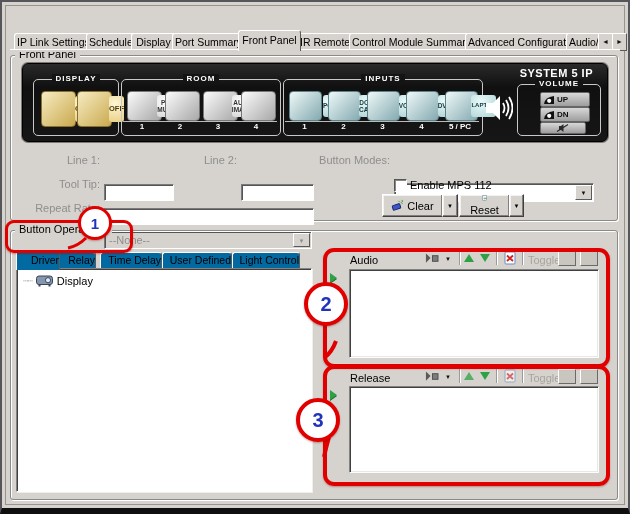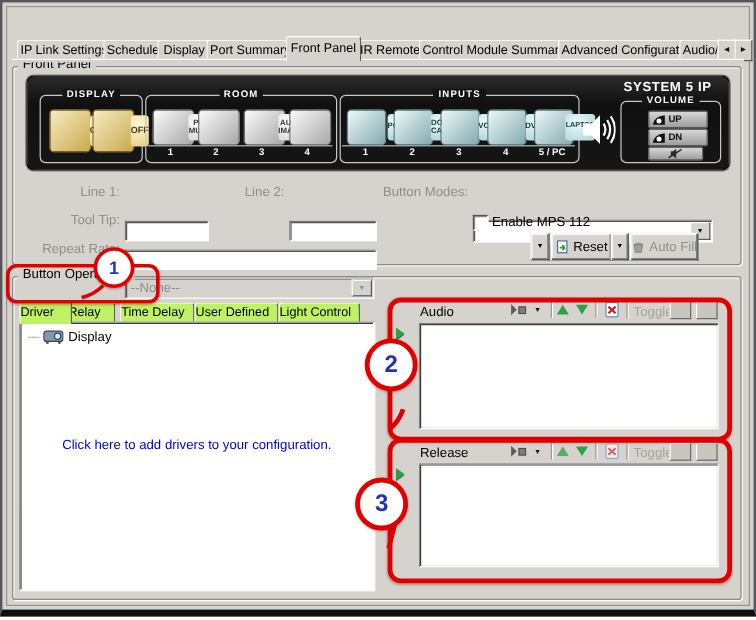--- a/index.html
+++ b/index.html
@@ -44,22 +44,22 @@
   .field.disabled{background:#d6d3ce;}
   .combo-arrow{position:absolute;right:1px;top:1px;bottom:1px;width:15px;background:#d6d3ce;
       border:1px solid;border-color:#fff #5a5a5a #5a5a5a #fff;font-size:6px;color:#111;text-align:center;line-height:14px;}
   .combo-arrow.disabled{color:#8e8e8e;}
   .label-r{position:absolute;text-align:right;font-size:11px;color:#8e8e8e;white-space:nowrap;}
   .pushbtn{position:absolute;background:#d6d3ce;border:1px solid;border-color:#fff #404040 #404040 #fff;
       box-shadow:inset -1px -1px 0 #808080, inset 1px 1px 0 #f4f2ee;display:flex;align-items:center;justify-content:center;gap:3px;font-size:11px;}
   .pushbtn.disabled{color:#8e8e8e;}
   .checkbox{position:absolute;width:11px;height:11px;background:#fff;border:1px solid #555;border-right-color:#fff;border-bottom-color:#fff;box-shadow:inset 1px 1px 0 #888;}
   
-  .tab2{position:absolute;top:250px;height:16px;background:#bef264;border:1px solid #5a5a5a;border-left-color:#fff;border-top-color:#fff;
-      border-bottom:none;border-radius:3px 3px 0 0;font-size:10.5px;line-height:15px;text-align:left;overflow:hidden;}
+  .tab2{position:absolute;top:250px;height:16px;background:#0369a1;border:1px solid #5a5a5a;border-left-color:#fff;border-top-color:#fff;
+      border-bottom:none;border-radius:3px 3px 0 0;font-size:10.5px;line-height:15px;text-align:right;overflow:hidden;}
   .tab2.active{top:248px;height:19px;line-height:18px;z-index:5;}
   
   .sunken{position:absolute;background:#fff;border:1px solid #828282;border-right-color:#fff;border-bottom-color:#fff;
       box-shadow:inset 1px 1px 0 #404040, 1px 1px 0 #f0efec;}
   .listbox{position:absolute;background:#fff;border:1px solid #828282;border-right-color:#fdfdfd;border-bottom-color:#fdfdfd;
       box-shadow:inset 1px 1px 0 #404040, inset -1px -1px 0 #e8e8e8;border-radius:1px;}
   .treenode{display:flex;align-items:center;gap:4px;font-size:11px;padding:5px 0 0 6px;color:#000;}
   .treedash{color:#9a9a9a;font-size:9px;letter-spacing:-1px;}
   .hint{position:absolute;left:0;right:0;text-align:center;font-size:11px;color:#0000d8;}
   
@@ -226,40 +226,40 @@
   <div class="field" style="left:102px;top:174px;width:208px;height:15px;"><span class="txt"></span></div>
   <div class="checkbox" style="left:392px;top:177px;"></div>
   <div class="txt abs" style="left:408px;top:177px;">Enable MPS 112</div>
 
   <div class="label-r" style="left:30px;top:200px;width:68px;">Repeat Rate:</div>
   <div class="field disabled" style="left:102px;top:197px;width:206px;height:16px;">
     <span class="txt dimtxt" style="position:absolute;left:4px;top:2px;">--None--</span>
     <div class="combo-arrow disabled"><span>▼</span></div>
   </div>
 
+  <div class="pushbtn" style="left:380px;top:192px;width:59px;height:21px;">
+    <svg width="13" height="13" viewBox="0 0 14 14">
+        <rect x="1.5" y="6" width="8.5" height="5" rx="1" transform="rotate(-18 6 8)" fill="#3c55c8" stroke="#16246e"></rect>
+        <path d="M10.5 3.5 l2 1.5 M12 1 l.3 2.2 M8 2 l1.5 1.5" stroke="#2da02d" stroke-width="1"></path>
+      </svg>
+    <span>Clear</span>
+  </div>
   <div class="pushbtn" style="left:440px;top:192px;width:14px;height:21px;">
       <span style="font-size:6px;">▼</span>
     </div>
-  <div class="pushbtn" style="left:457px;top:192px;width:49px;height:21px;">
+  <div class="pushbtn" style="left:457px;top:192px;width:49px;height:21px;flex-direction:column;">
     <svg width="12" height="13" viewBox="0 0 14 14">
         <rect x="2" y="1.5" width="9" height="11.5" fill="#fff" stroke="#3a5a9a"></rect>
         <path d="M4 8 h5 M9 8 l-2.4 -2.4 M9 8 l-2.4 2.4" stroke="#22a022" stroke-width="1.6" fill="none"></path>
       </svg>
     <span>Reset</span>
   </div>
   <div class="pushbtn" style="left:507px;top:192px;width:13px;height:21px;">
       <span style="font-size:6px;">▼</span>
     </div>
-  <div class="pushbtn disabled" style="left:523px;top:192px;width:55px;height:21px;">
-    <svg width="12" height="12" viewBox="0 0 14 14">
-        <path d="M3 4.5 h8 l-1.2 7.5 h-5.6 z" fill="#a2a09a" stroke="#84827c"></path>
-        <path d="M3.5 4.5 q3.5 -3 7 0" fill="none" stroke="#84827c"></path>
-      </svg>
-    <span>Auto Fill</span>
-  </div>
 
   <div class="groupbox" style="left:8px;top:228px;width:606px;height:268px;"></div>
   <div class="grouplabel" style="left:13px;top:221px;">Button Operations</div>
 
   <div class="tab2 active" style="left:14px;width:42px;">Driver</div>
   <div class="tab2" style="left:54px;width:38px;">Relay</div>
   <div class="tab2" style="left:98px;width:60px;">Time Delay</div>
   <div class="tab2" style="left:160px;width:68px;">User Defined</div>
   <div class="tab2" style="left:230px;width:66px;">Light Control</div>
 
@@ -267,21 +267,20 @@
     <div class="treenode">
       <span class="treedash">┄┄</span>
       <svg width="17" height="13" viewBox="0 0 17 13">
         <rect x="0.5" y="2" width="16" height="8.5" rx="2.5" fill="#8696ac" stroke="#36465c"></rect>
         <circle cx="12" cy="6.2" r="2.6" fill="#dce8f4" stroke="#36465c"></circle>
         <rect x="2.5" y="10.5" width="2" height="2" fill="#36465c"></rect>
           <rect x="12.5" y="10.5" width="2" height="2" fill="#36465c"></rect>
       </svg>
       <span>Display</span>
     </div>
-    <div class="hint" style="top:96px;">Click here to add drivers to your configuration.</div>
   </div>
 
   <div class="txt abs" style="left:348px;top:252px;">Audio</div>
   <div class="toolbtn" style="left:420px;top:249px;width:18px;height:15px;">
     <svg width="15" height="13" viewBox="0 0 16 14">
         <path d="M2 1.5 l5 5 -5 5 z" fill="#5a5a5a"></path>
         <rect x="9" y="4" width="6" height="6" fill="#7d7d7d" stroke="#4a4a4a"></rect>
       </svg>
   </div>
   <div class="toolbtn" style="left:440px;top:249px;width:12px;height:15px;">

